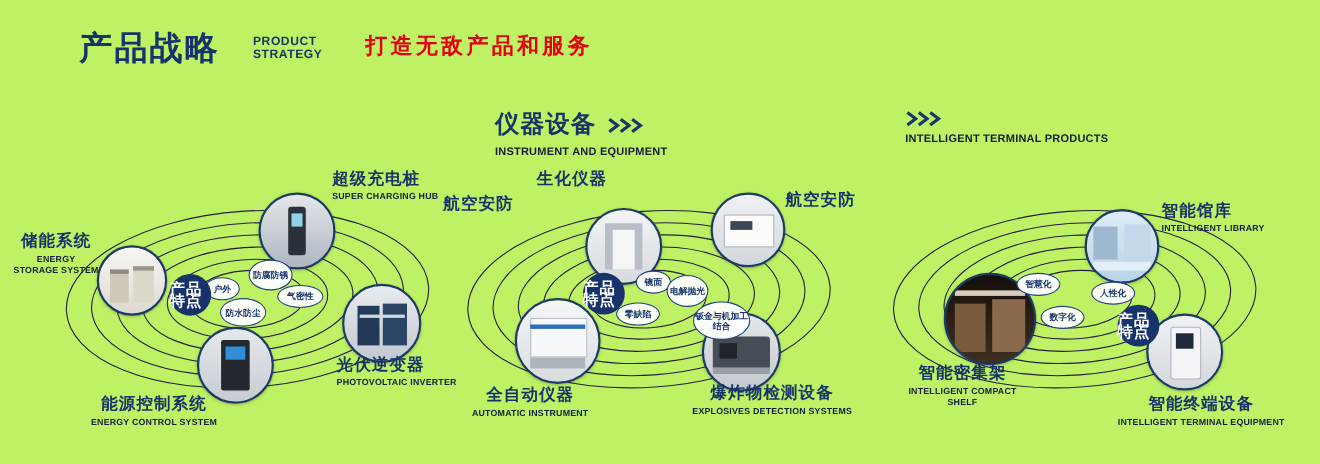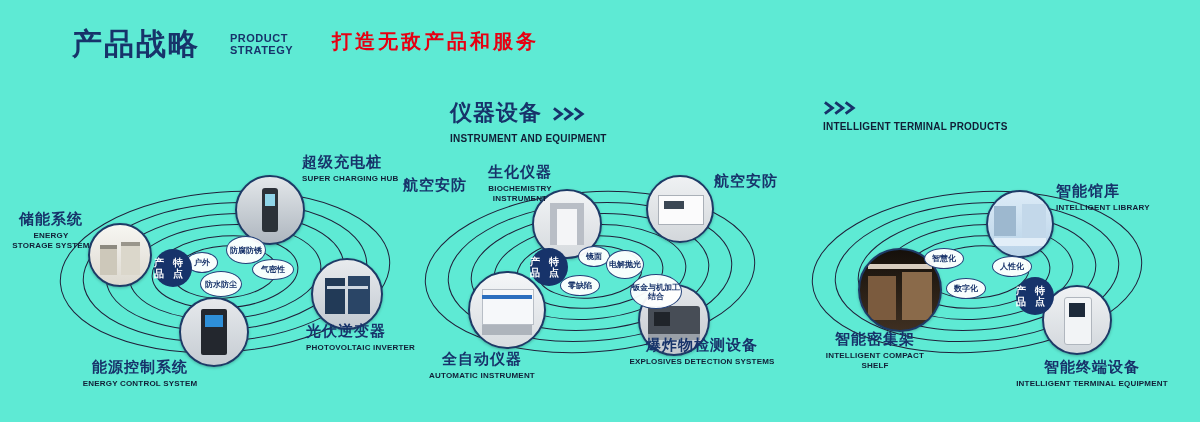--- a/index.html
+++ b/index.html
@@ -1,16 +1,16 @@
 <!DOCTYPE html>
 <html><head>
 <meta charset="utf-8">
 <style>
   html,body{margin:0;padding:0;background:#fff}
-  .canvas{position:relative;width:1200px;height:422px;background:#5eead4;overflow:hidden;
+  .canvas{position:relative;width:1200px;height:422px;background:#bef264;overflow:hidden;
           font-family:"Liberation Sans","DejaVu Sans",sans-serif}
   .orbits{position:absolute;left:0;top:0;z-index:0}
 
   .hdr-cn{position:absolute;left:72px;top:24px;font-size:30px;font-weight:700;color:#17336a;letter-spacing:2px;z-index:2}
   .hdr-en{position:absolute;left:230px;top:32px;font-size:11px;font-weight:700;color:#17336a;line-height:12px;letter-spacing:.5px;z-index:2}
   .slogan{position:absolute;left:332px;top:28px;font-size:20px;font-weight:700;color:#e60012;letter-spacing:3px;z-index:2}
 
   .sec-header{position:absolute;z-index:2}
   .sec-title-row{display:flex;align-items:center;gap:10px}
   .sec-title{font-size:22px;font-weight:700;color:#17336a;letter-spacing:1px}
@@ -21,22 +21,22 @@
            box-shadow:0 1px 3px rgba(0,0,0,.25)}
   .pcircle i{position:absolute;display:block}
 
   .plabel{position:absolute;z-index:3;text-align:center}
   .plabel.ta-l{text-align:left}
   .plabel .cn{font-size:15px;font-weight:700;color:#17336a;letter-spacing:1px}
   .plabel .en{font-size:8px;font-weight:700;color:#111e36;margin-top:2px;line-height:10px;letter-spacing:.2px}
   .side-cn{position:absolute;z-index:3;font-size:15px;font-weight:700;color:#17336a;letter-spacing:1px}
 
   .badge{position:absolute;width:38px;height:38px;border-radius:50%;background:#17336a;color:#fff;
-         display:flex;flex-direction:row;align-items:center;justify-content:center;
-         font-size:10px;font-weight:700;line-height:11px;z-index:5;letter-spacing:1px}
+         display:flex;flex-direction:column;align-items:flex-start;justify-content:center;
+         font-size:14px;font-weight:700;line-height:11px;z-index:5;letter-spacing:1px}
   .bubble{position:absolute;border:1px solid #24427a;border-radius:50%;background:rgba(255,255,255,.95);
           color:#17336a;font-size:8px;font-weight:700;display:flex;align-items:center;justify-content:center;
           text-align:center;line-height:9px;z-index:4;padding:1px}
 
   .img-storage{background:linear-gradient(180deg,#f7f6f2,#ddd9d0)}
   .img-charger{background:linear-gradient(180deg,#e3e7ea,#aeb6bf)}
   .img-inverter{background:linear-gradient(180deg,#e8ebee,#c2c9d1)}
   .img-control{background:linear-gradient(180deg,#e6e9ec,#c6ccd3)}
   .img-gate{background:linear-gradient(180deg,#f2f4f6,#d6dade)}
   .img-screening{background:linear-gradient(180deg,#eff1f3,#d3d7db)}
@@ -175,32 +175,31 @@
     <span>产品</span>
     <span>特点</span>
   </div>
 
   <div class="bubble" style="left:578px;top:246px;width:28px;height:17px">镜面</div>
   <div class="bubble" style="left:606px;top:250px;width:34px;height:25px">电解抛光</div>
   <div class="bubble" style="left:560px;top:275px;width:36px;height:17px">零缺陷</div>
   <div class="bubble" style="left:630px;top:274px;width:48px;height:31px">钣金与机加工结合</div>
 
   <div class="side-cn" style="left:403px;top:176px">航空安防</div>
-  <div class="plabel" style="left:460px;top:163px;width:120px">
+  <div class="plabel" style="left:460px;top:153px;width:120px">
     <div class="cn">生化仪器</div>
-    <div class="en">BIOCHEMISTRY INSTRUMENT</div>
   </div>
   <div class="plabel ta-l" style="left:714px;top:172px;width:100px">
     <div class="cn">航空安防</div>
   </div>
   <div class="plabel" style="left:422px;top:350px;width:120px">
     <div class="cn">全自动仪器</div>
     <div class="en">AUTOMATIC INSTRUMENT</div>
   </div>
-  <div class="plabel" style="left:622px;top:336px;width:160px">
+  <div class="plabel" style="left:622px;top:348px;width:160px">
     <div class="cn">爆炸物检测设备</div>
     <div class="en">EXPLOSIVES DETECTION SYSTEMS</div>
   </div>
 
   <div class="pcircle img-library" style="left:986px;top:190px;width:64px;height:64px">
     <i style="left:6px;top:14px;width:22px;height:30px;background:#9db8cf"></i>
     <i style="left:34px;top:12px;width:24px;height:34px;background:#c3d8ea"></i>
     <i style="left:6px;top:46px;width:52px;height:8px;background:#e2eef8"></i>
   </div>
   <div class="pcircle img-shelf" style="left:858px;top:248px;width:80px;height:80px">

